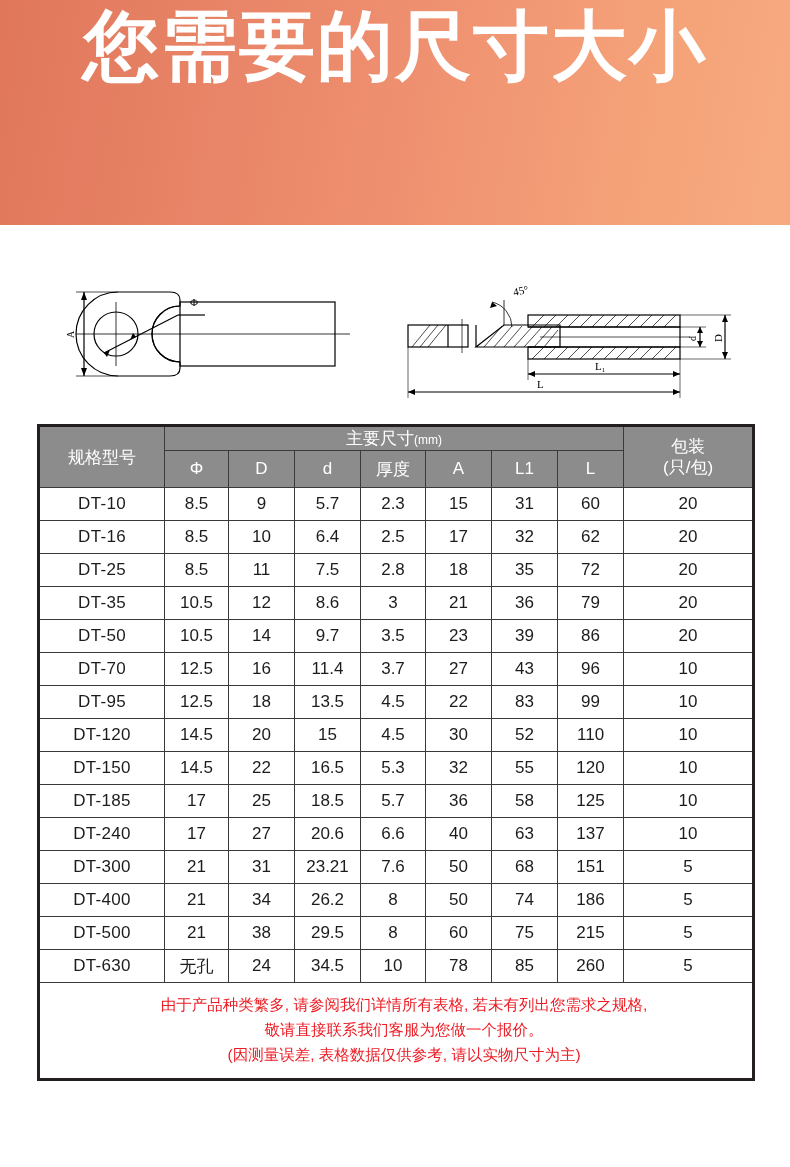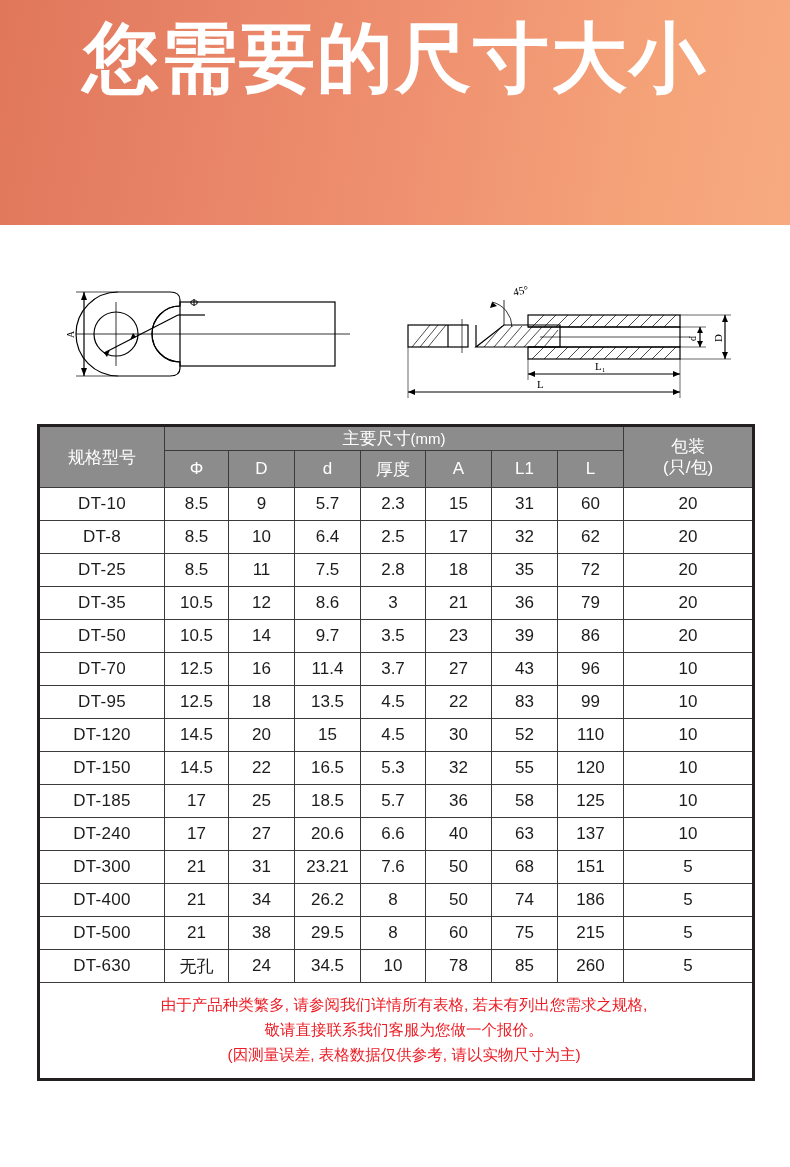--- a/index.html
+++ b/index.html
@@ -15,21 +15,21 @@
   
   .banner {
     position: absolute;
     left: 0; top: 0;
     width: 790px; height: 225px;
     background: linear-gradient(100deg, #E0775B 0%, #E98568 30%, #F09472 58%, #F5A379 82%, #F7AA80 100%);
     display: flex;
     flex-direction: column;
     align-items: center;
     justify-content: flex-start;
-    padding-top: 20px;
+    padding-top: 8px;
   }
   .banner-title {
     color: #ffffff;
     font-size: 76px;
     line-height: 1.0;
     font-weight: 700;
     letter-spacing: 2px;
     white-space: nowrap;
     font-family: "Liberation Sans", "DejaVu Sans", sans-serif;
   }
@@ -70,21 +70,21 @@
     color: #1c1c1c;
     font-weight: 400;
   }
   table.spec thead th {
     background: #8c8c8c;
     color: #ffffff;
     font-weight: 400;
   }
   .th-model { font-size: 19px; }
   .th-group { font-size: 21px; }
-  .th-group .unit { font-size: 15px; }
+  .th-group .unit { font-size: 12px; }
   .th-pack { font-size: 19px; line-height: 1.25; }
   .th-sub { font-size: 20px; height: 37px; }
   table.spec tbody td { height: 33px; background:#ffffff; }
   td.model { font-size: 17px; letter-spacing: 0.3px; }
   .note-cell {
     padding: 9px 4px 11px 20px;
     background: #ffffff;
   }
   .note-line {
     color: #ED1C24;
@@ -286,21 +286,21 @@
             <td>8.5</td>
             <td>9</td>
             <td>5.7</td>
             <td>2.3</td>
             <td>15</td>
             <td>31</td>
             <td>60</td>
             <td>20</td>
           </tr>
           <tr>
-            <td class="model">DT-8</td>
+            <td class="model">DT-16</td>
             <td>8.5</td>
             <td>10</td>
             <td>6.4</td>
             <td>2.5</td>
             <td>17</td>
             <td>32</td>
             <td>62</td>
             <td>20</td>
           </tr>
           <tr>

